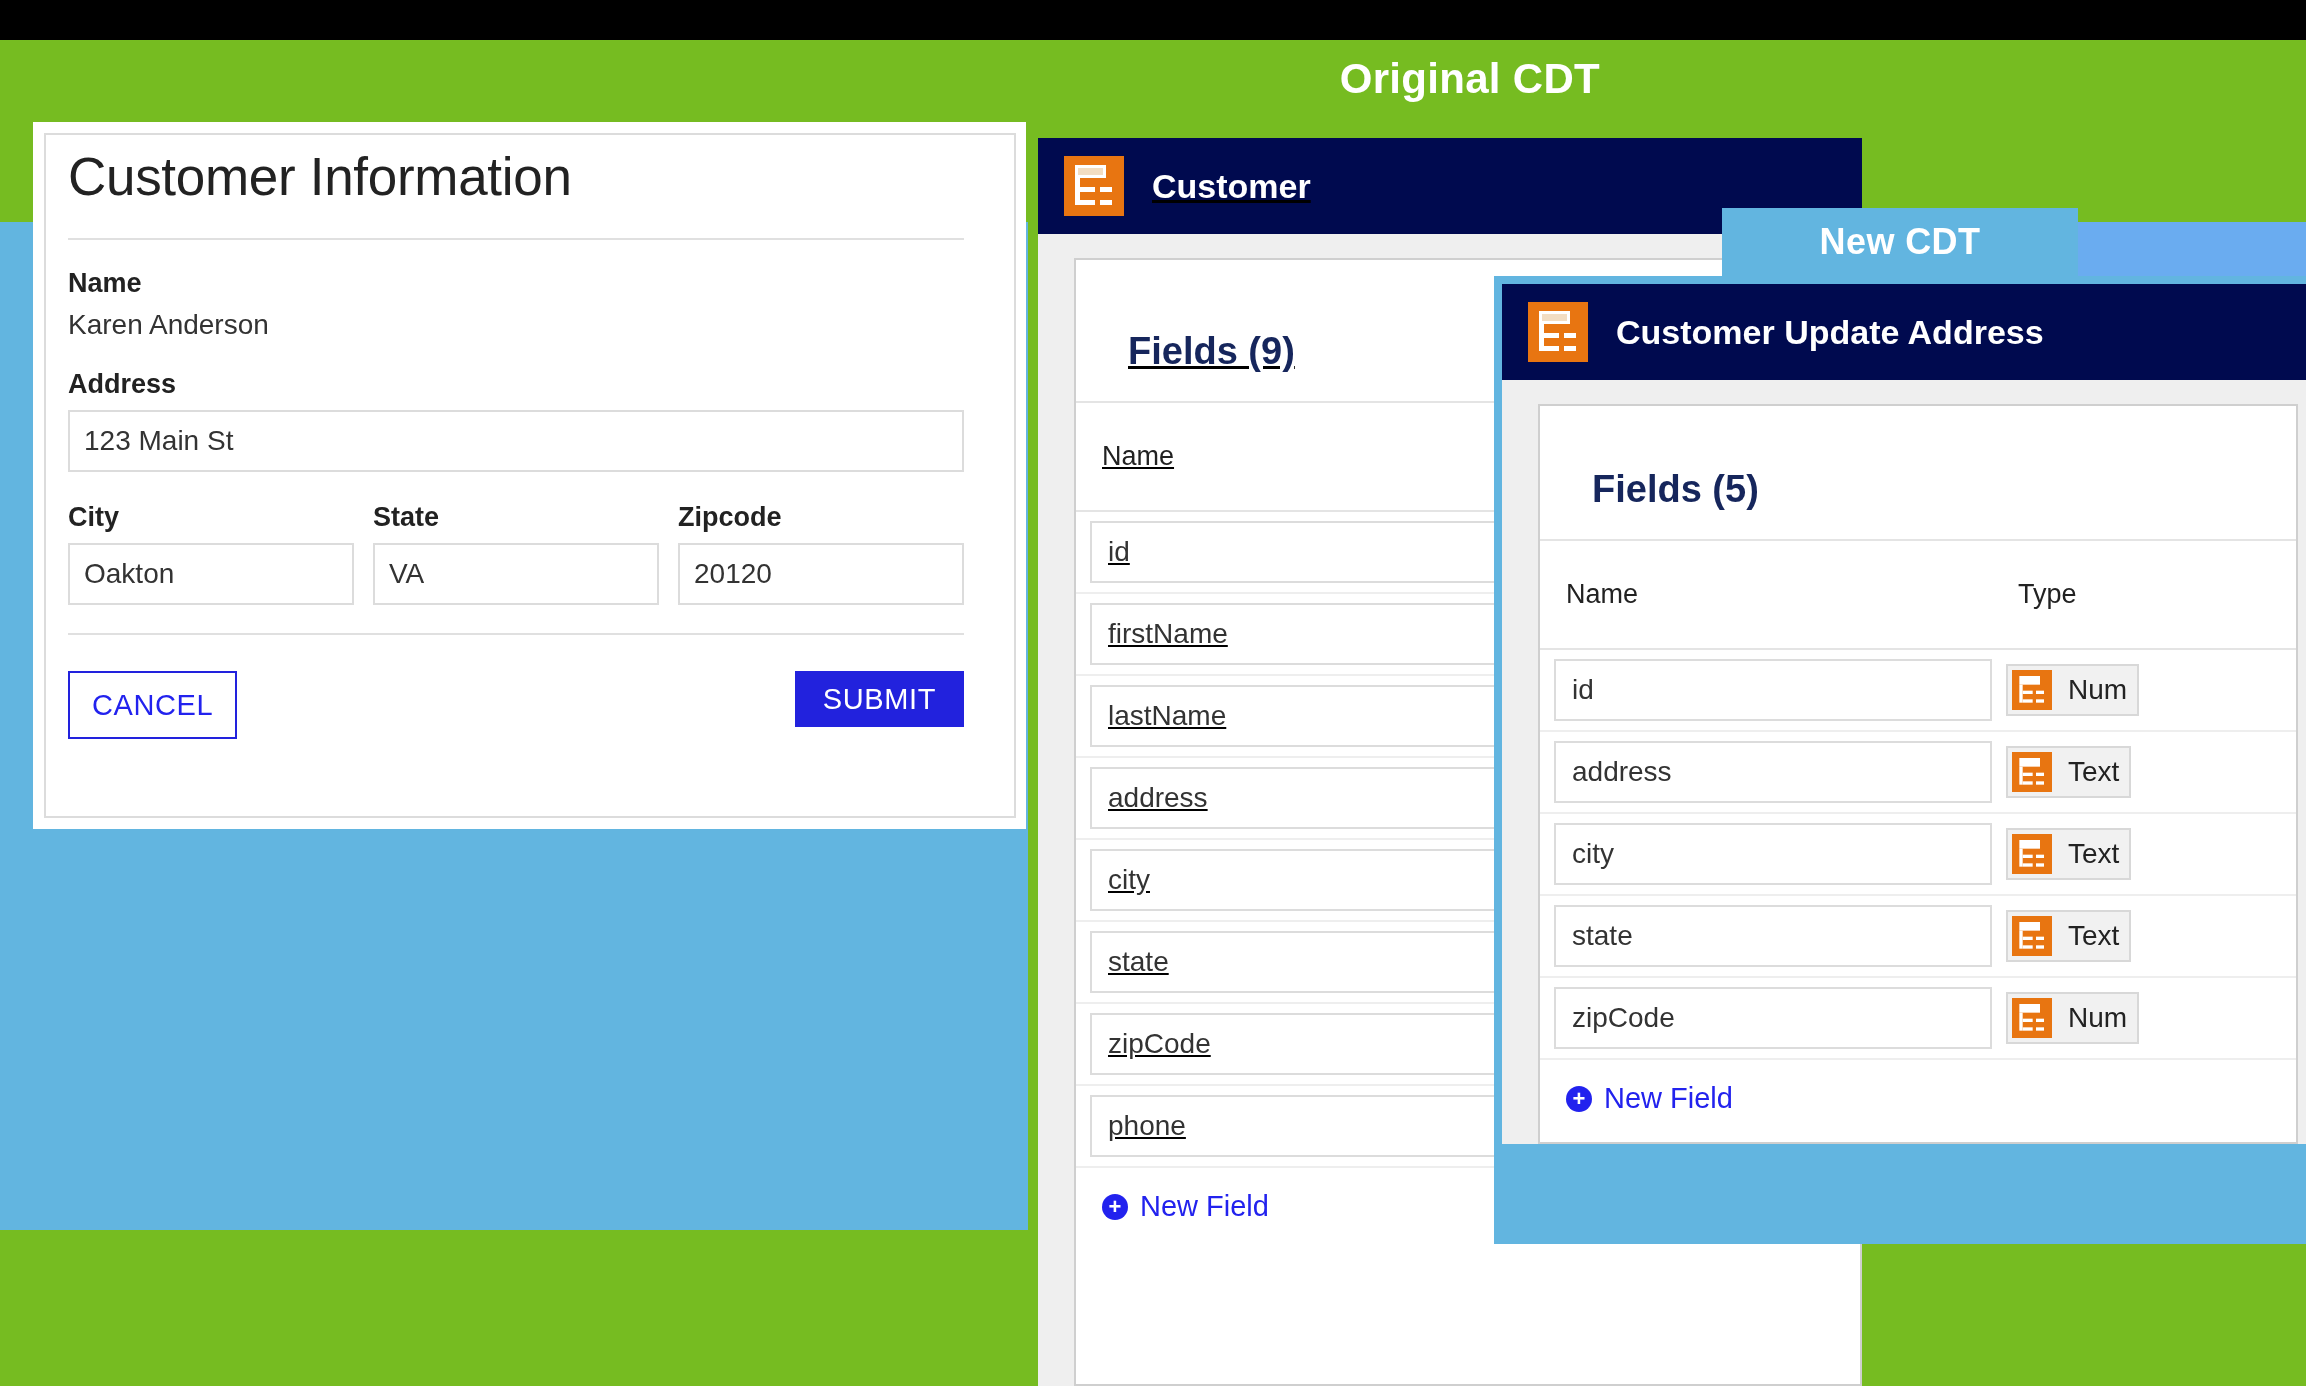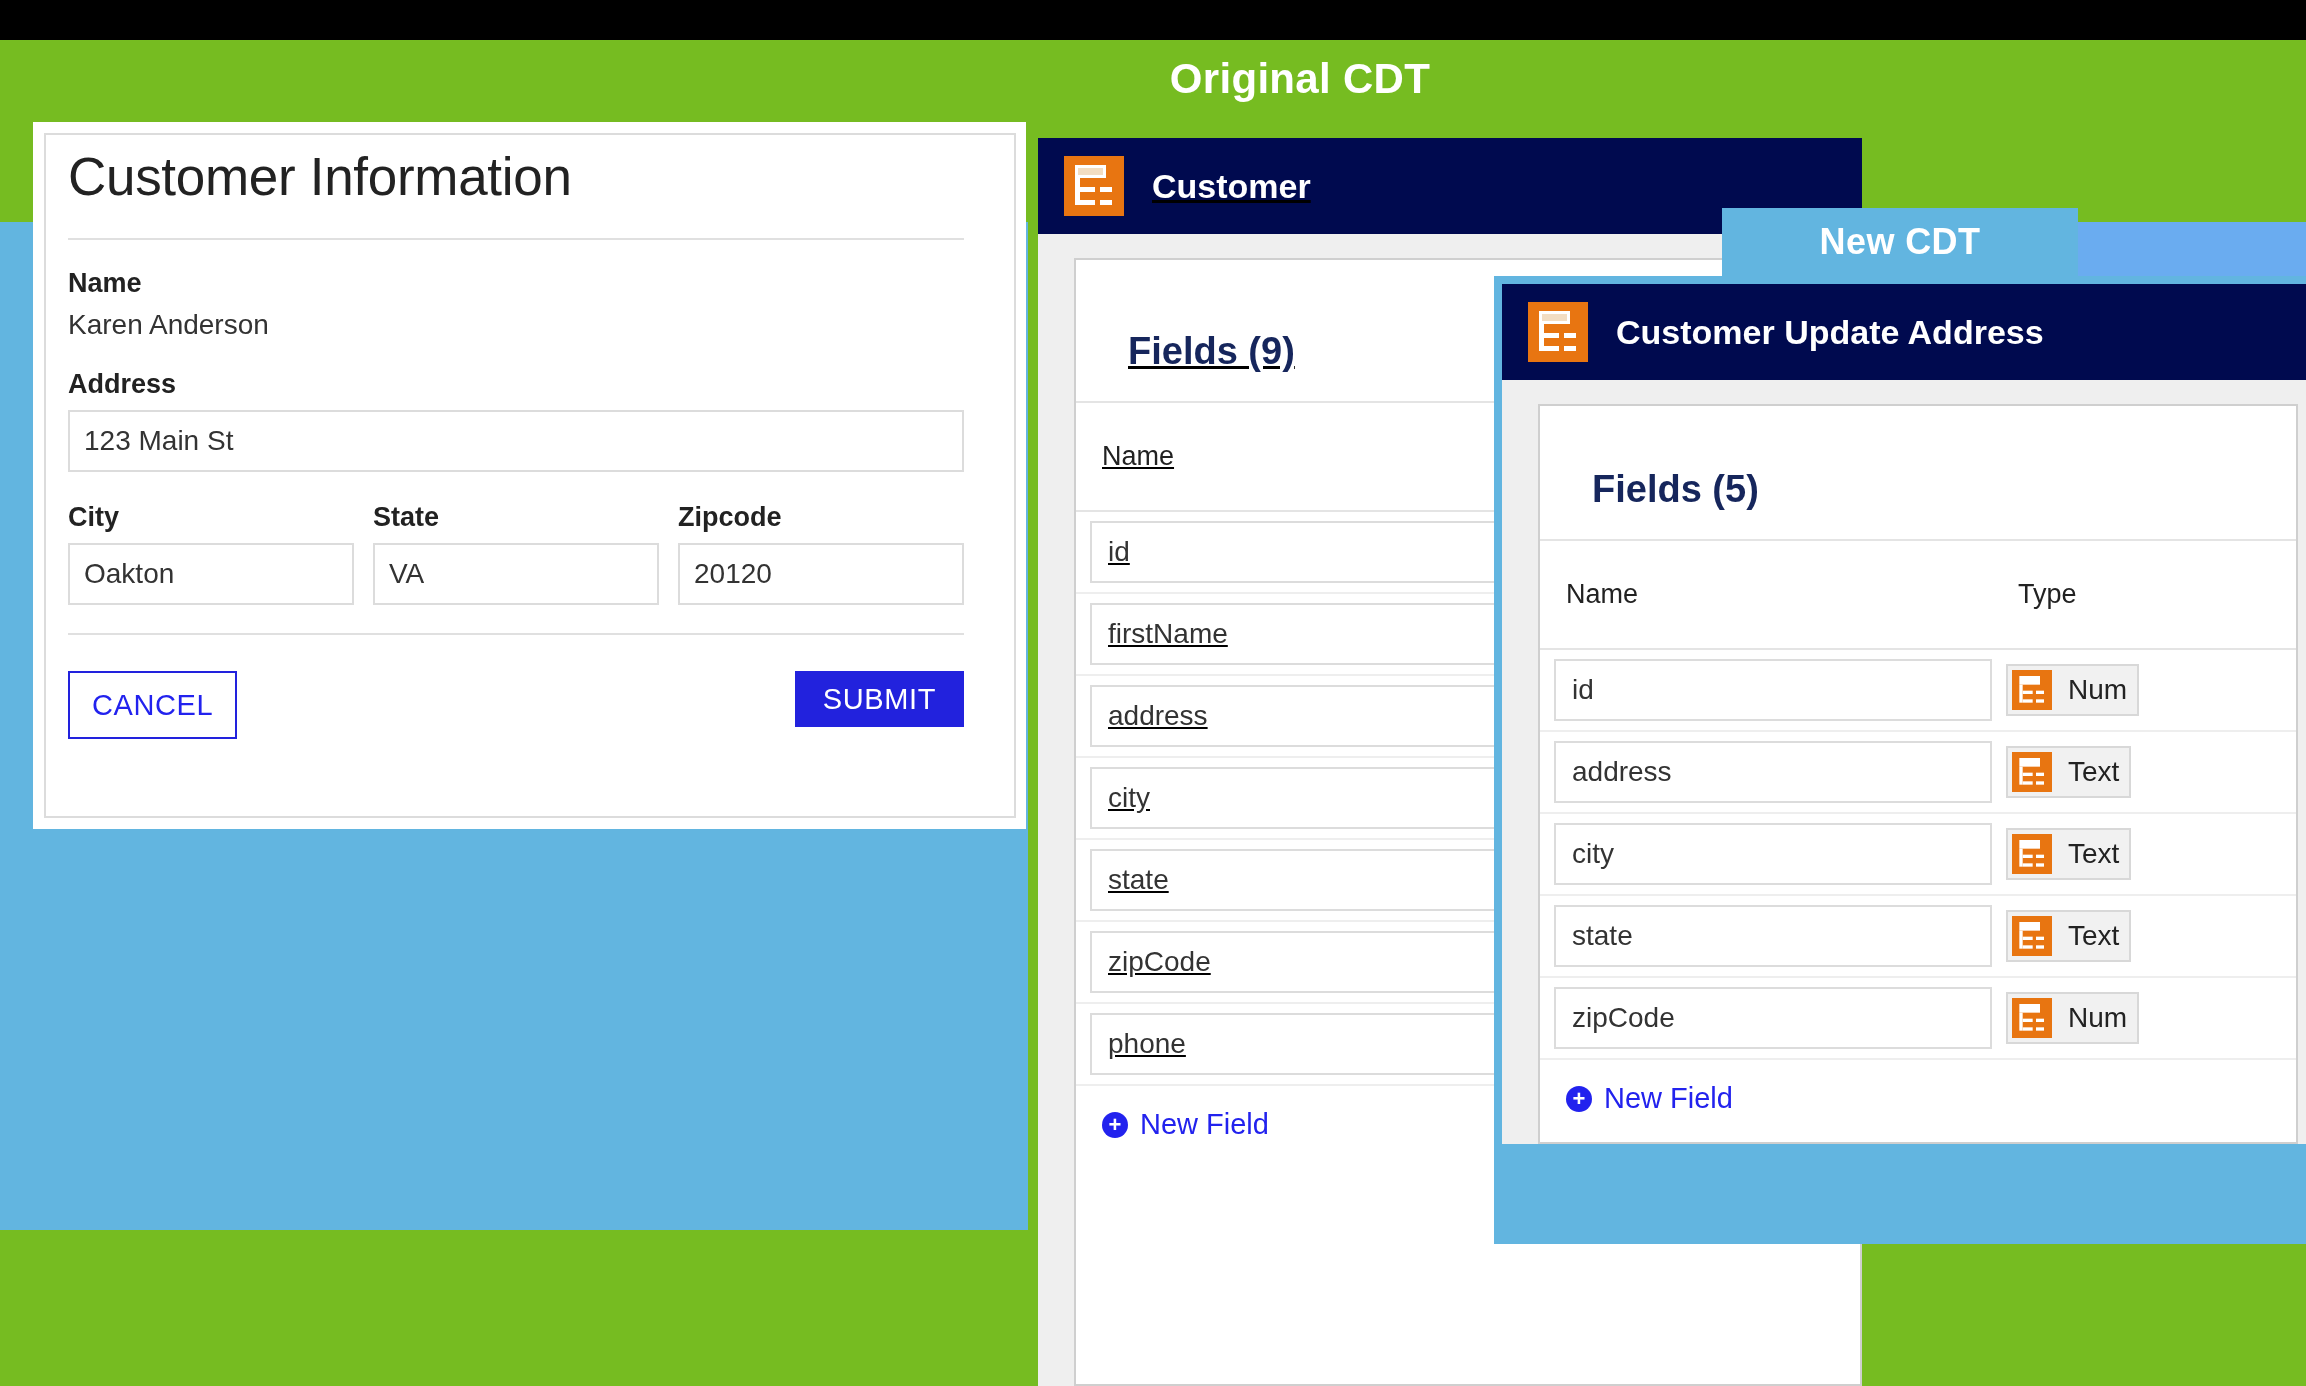--- a/index.html
+++ b/index.html
@@ -35,21 +35,21 @@
     top: 0;
     width: 1036px;
     height: 40px;
     background: #000000;
   }
   .slide-title {
     position: absolute;
     left: 1000px;
     top: 58px;
     width: 600px;
-    text-align: center;
+    text-align: right;
     color: #ffffff;
     font-size: 42px;
     font-weight: bold;
     letter-spacing: 0.3px;
     line-height: 1;
   }
 
   
   .lightblue-backdrop {
     position: absolute;
@@ -447,20 +447,26 @@
                 <td></td>
               </tr>
               <tr>
                 <td>
                   <span class="cell-box">firstName</span>
                 </td>
                 <td></td>
               </tr>
               <tr>
                 <td>
+                  <span class="cell-box">lastName</span>
+                </td>
+                <td></td>
+              </tr>
+              <tr>
+                <td>
                   <span class="cell-box">address</span>
                 </td>
                 <td></td>
               </tr>
               <tr>
                 <td>
                   <span class="cell-box">city</span>
                 </td>
                 <td></td>
               </tr>

